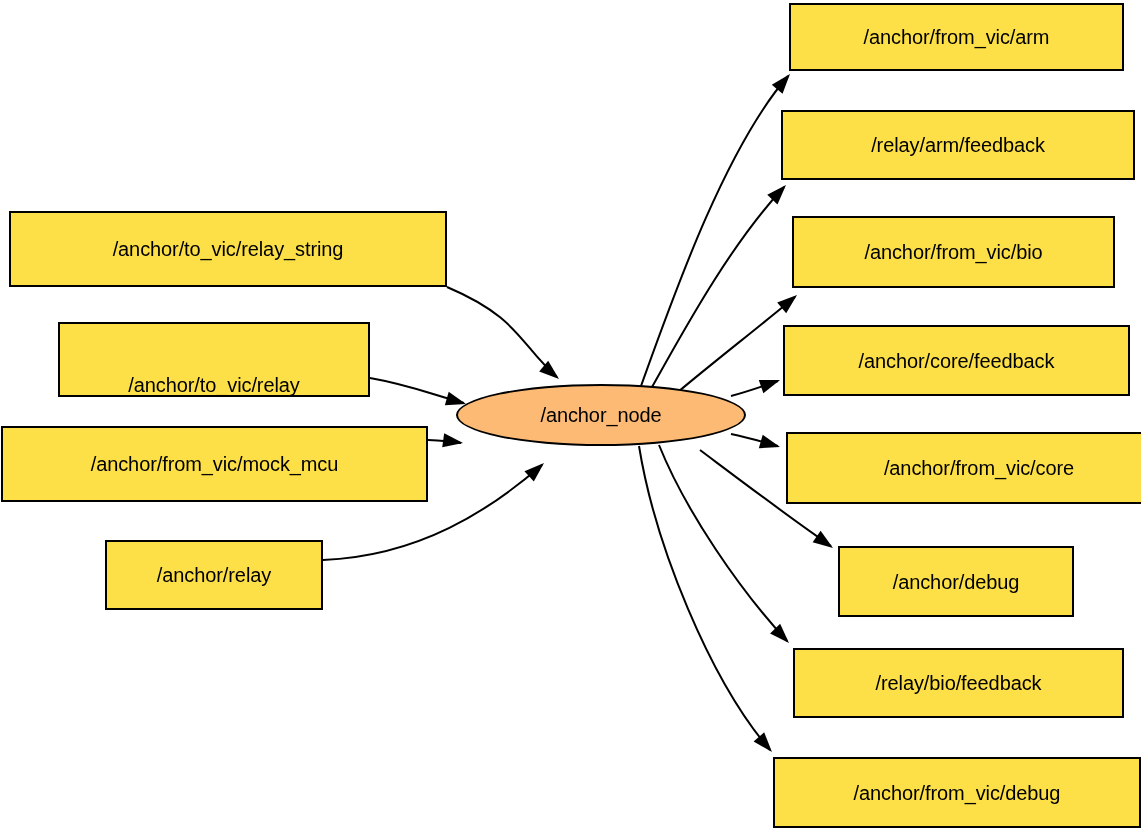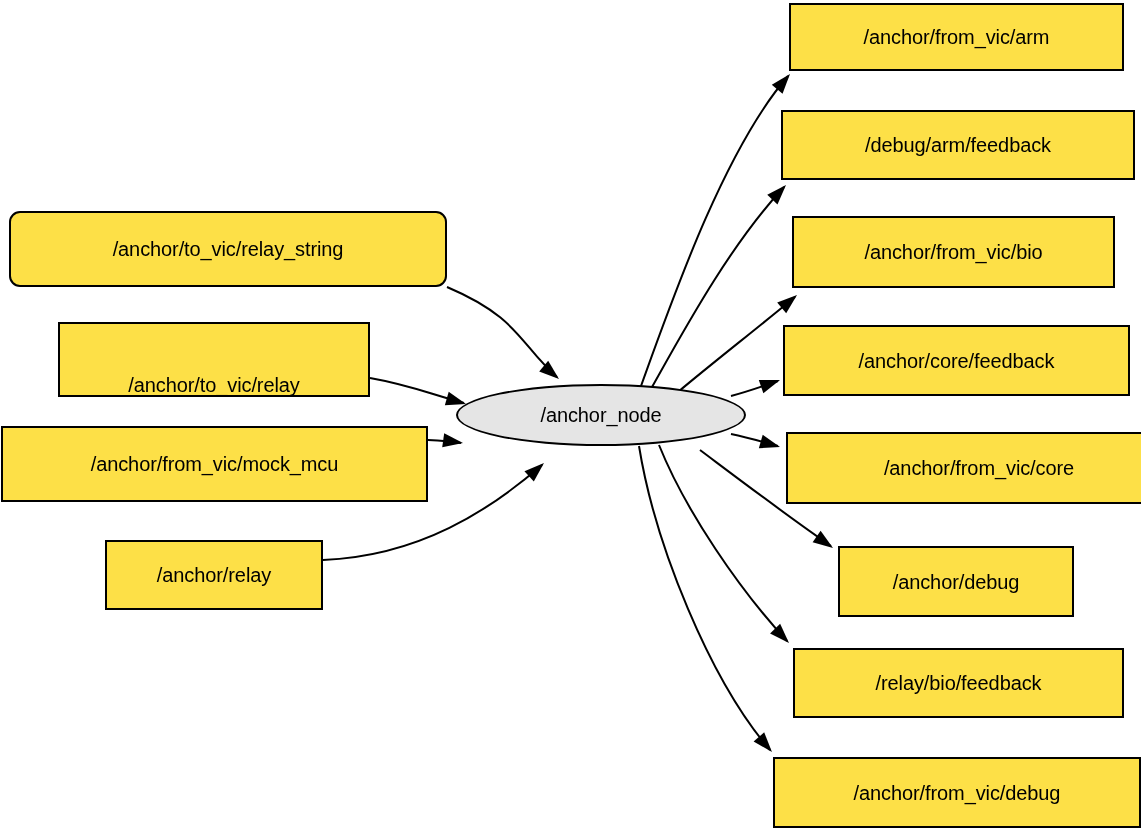--- a/index.html
+++ b/index.html
@@ -42,21 +42,21 @@
     color: #000000;
     line-height: 1;
     white-space: nowrap;
     letter-spacing: -0.1px;
   }
   .node-ellipse {
     position: absolute;
     box-sizing: border-box;
     border: 2px solid #000000;
     border-radius: 50%;
-    background: #e5e5e5;
+    background: #fdba74;
     display: flex;
     align-items: center;
     justify-content: center;
     z-index: 3;
   }
 </style>
 </head>
 <body>
 
 <div id="graph-canvas">
@@ -82,37 +82,37 @@
       <polygon points="0,0 -20,-7 -20,7" fill="#000000" transform="translate(780,447) rotate(16)"></polygon>
       <path d="M700,450 C740,480 790,518 831,546" fill="none" stroke="#000000" stroke-width="2"></path>
       <polygon points="0,0 -20,-7 -20,7" fill="#000000" transform="translate(833,548) rotate(35)"></polygon>
       <path d="M659,445 C686,512 740,590 787,641" fill="none" stroke="#000000" stroke-width="2"></path>
       <polygon points="0,0 -20,-7 -20,7" fill="#000000" transform="translate(789,643) rotate(46)"></polygon>
       <path d="M639,446 C655,545 710,680 770,750" fill="none" stroke="#000000" stroke-width="2"></path>
       <polygon points="0,0 -20,-7 -20,7" fill="#000000" transform="translate(772,752) rotate(49)"></polygon>
     </svg>
 
   <div id="node-layer">
-      <div class="node-box" style="left: 9px; top: 211px; width: 438px; height: 76px; border-radius: 11px;">
+      <div class="node-box" style="left: 9px; top: 211px; width: 438px; height: 76px;">
         <span class="node-label">/anchor/to_vic/relay_string</span>
       </div>
       <div class="node-box" style="left: 58px; top: 322px; width: 312px; height: 75px; align-items: flex-end;">
         <span class="node-label">/anchor/to_vic/relay</span>
       </div>
       <div class="node-box" style="left: 1px; top: 426px; width: 427px; height: 76px;">
         <span class="node-label">/anchor/from_vic/mock_mcu</span>
       </div>
       <div class="node-box" style="left: 105px; top: 540px; width: 218px; height: 70px;">
         <span class="node-label">/anchor/relay</span>
       </div>
       <div class="node-box" style="left: 789px; top: 3px; width: 335px; height: 68px;">
         <span class="node-label">/anchor/from_vic/arm</span>
       </div>
       <div class="node-box" style="left: 781px; top: 110px; width: 354px; height: 70px;">
-        <span class="node-label">/debug/arm/feedback</span>
+        <span class="node-label">/relay/arm/feedback</span>
       </div>
       <div class="node-box" style="left: 792px; top: 216px; width: 323px; height: 72px;">
         <span class="node-label">/anchor/from_vic/bio</span>
       </div>
       <div class="node-box" style="left: 783px; top: 325px; width: 347px; height: 71px;">
         <span class="node-label">/anchor/core/feedback</span>
       </div>
       <div class="node-box" style="left: 786px; top: 432px; width: 369px; height: 72px; padding-left: 17px;">
         <span class="node-label">/anchor/from_vic/core</span>
       </div>

